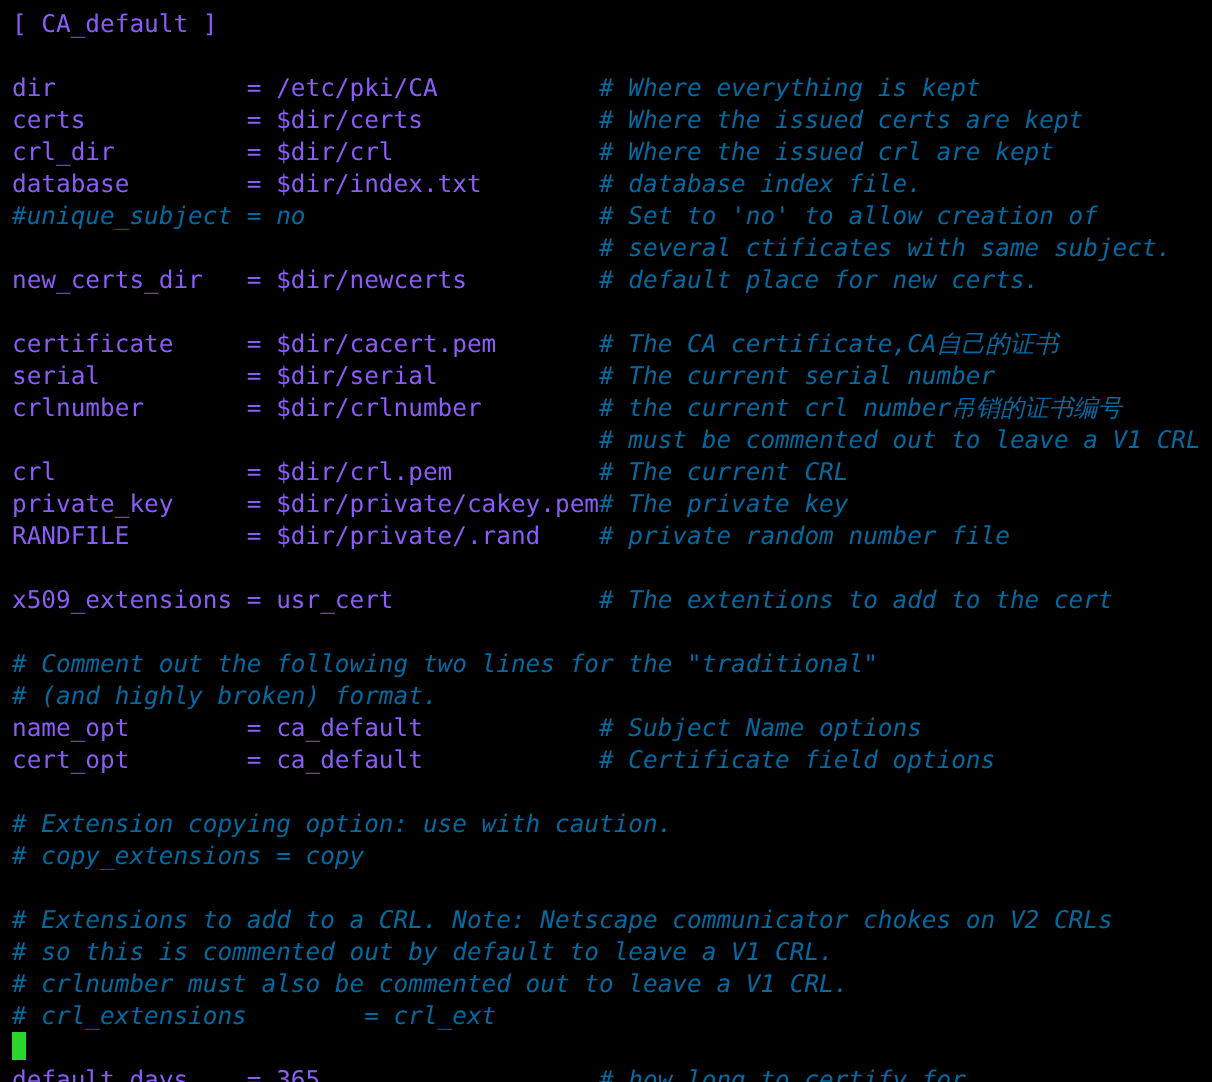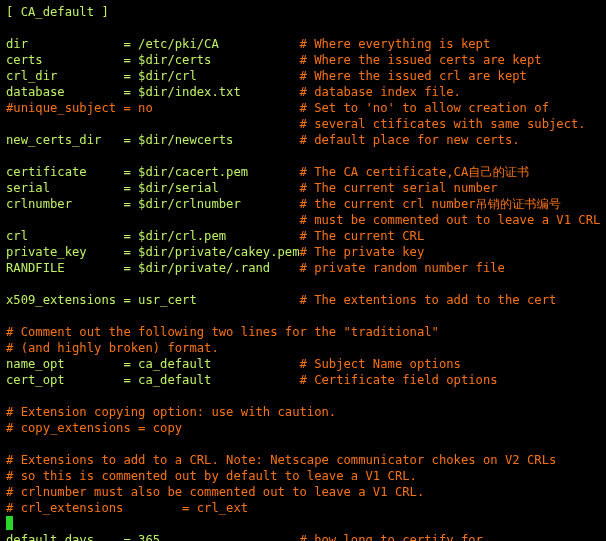--- a/index.html
+++ b/index.html
@@ -11,22 +11,22 @@
     overflow: hidden;
   }
   .term {
     font-family: "Consolas", "Menlo", "DejaVu Sans Mono", monospace;
     font-size: 12.2px;
     line-height: 16px;
     color: #e8e8e8;
     white-space: pre;
     padding: 4px 6px;
   }
-  .wh { color: #bef264; }
-  .cy { color: #f97316; }  
+  .wh { color: #8b5cf6; }
+  .cy { color: #0369a1; font-style: italic; }  
   .row { display: block; height: 16px; }
   .cursor {
     display: inline-block;
     width: 7px;
     height: 14px;
     background: #29d629;
     vertical-align: -2px;
   }
 </style>
 </head>

